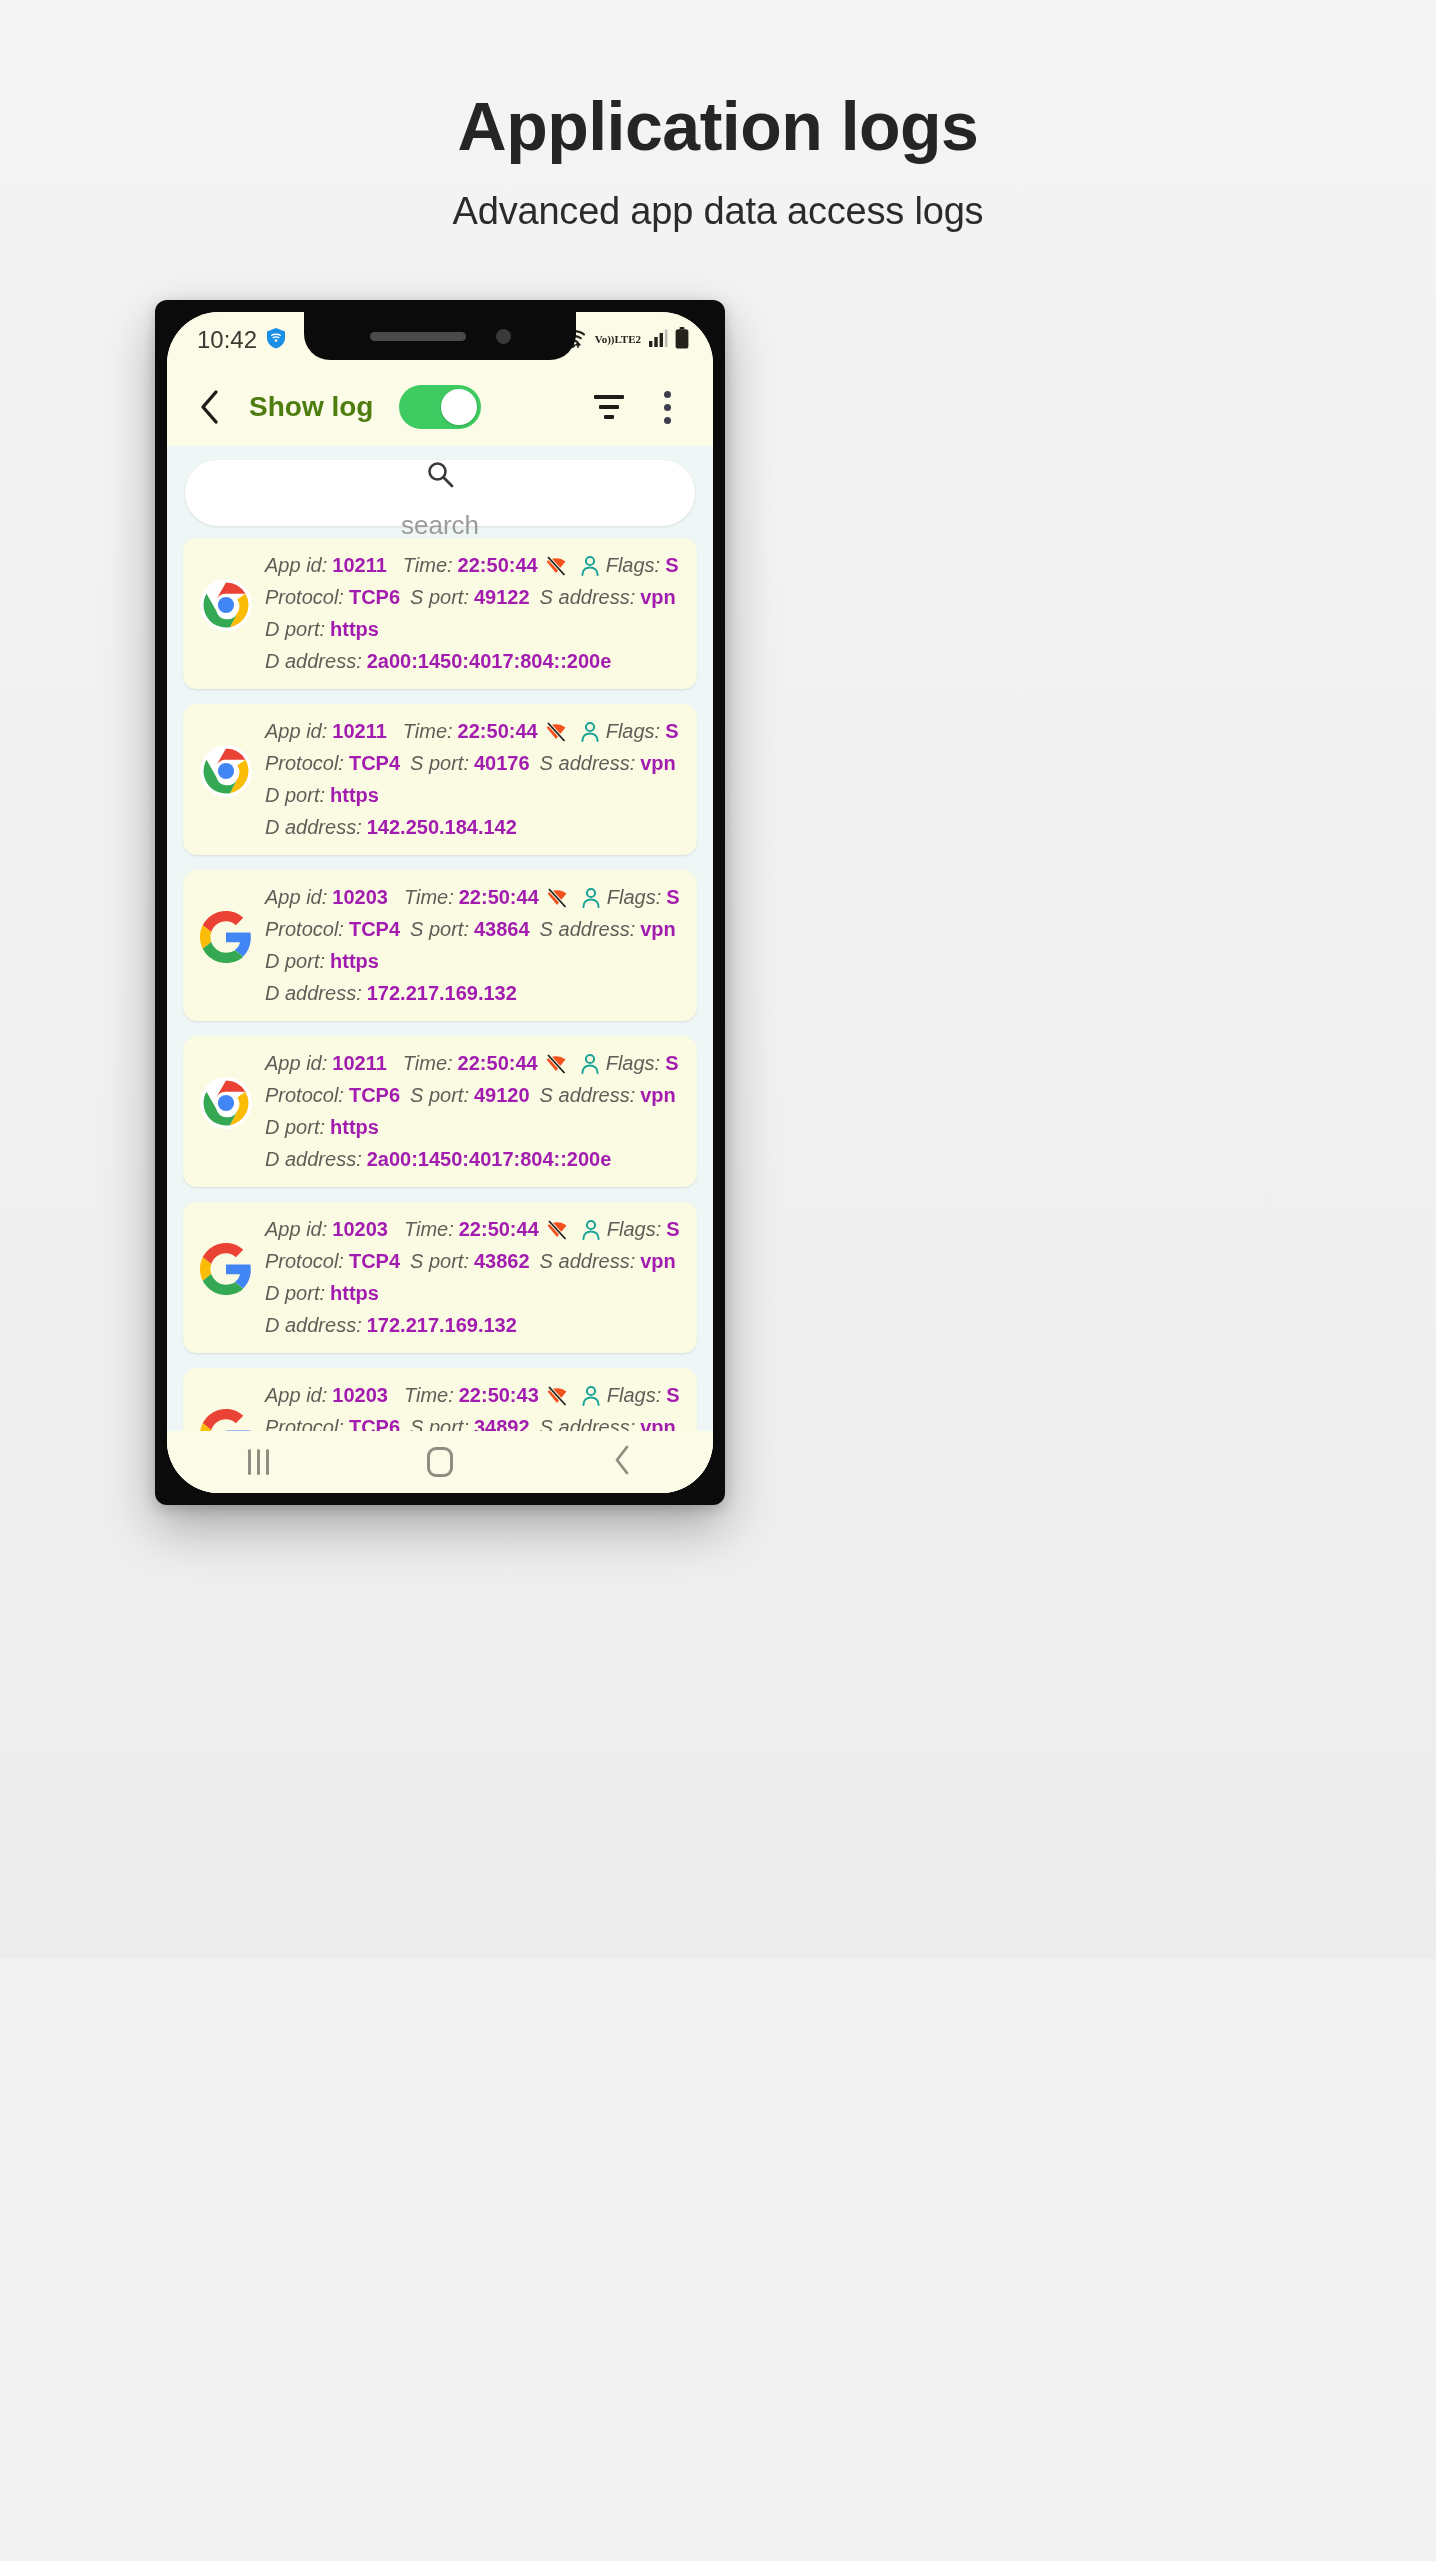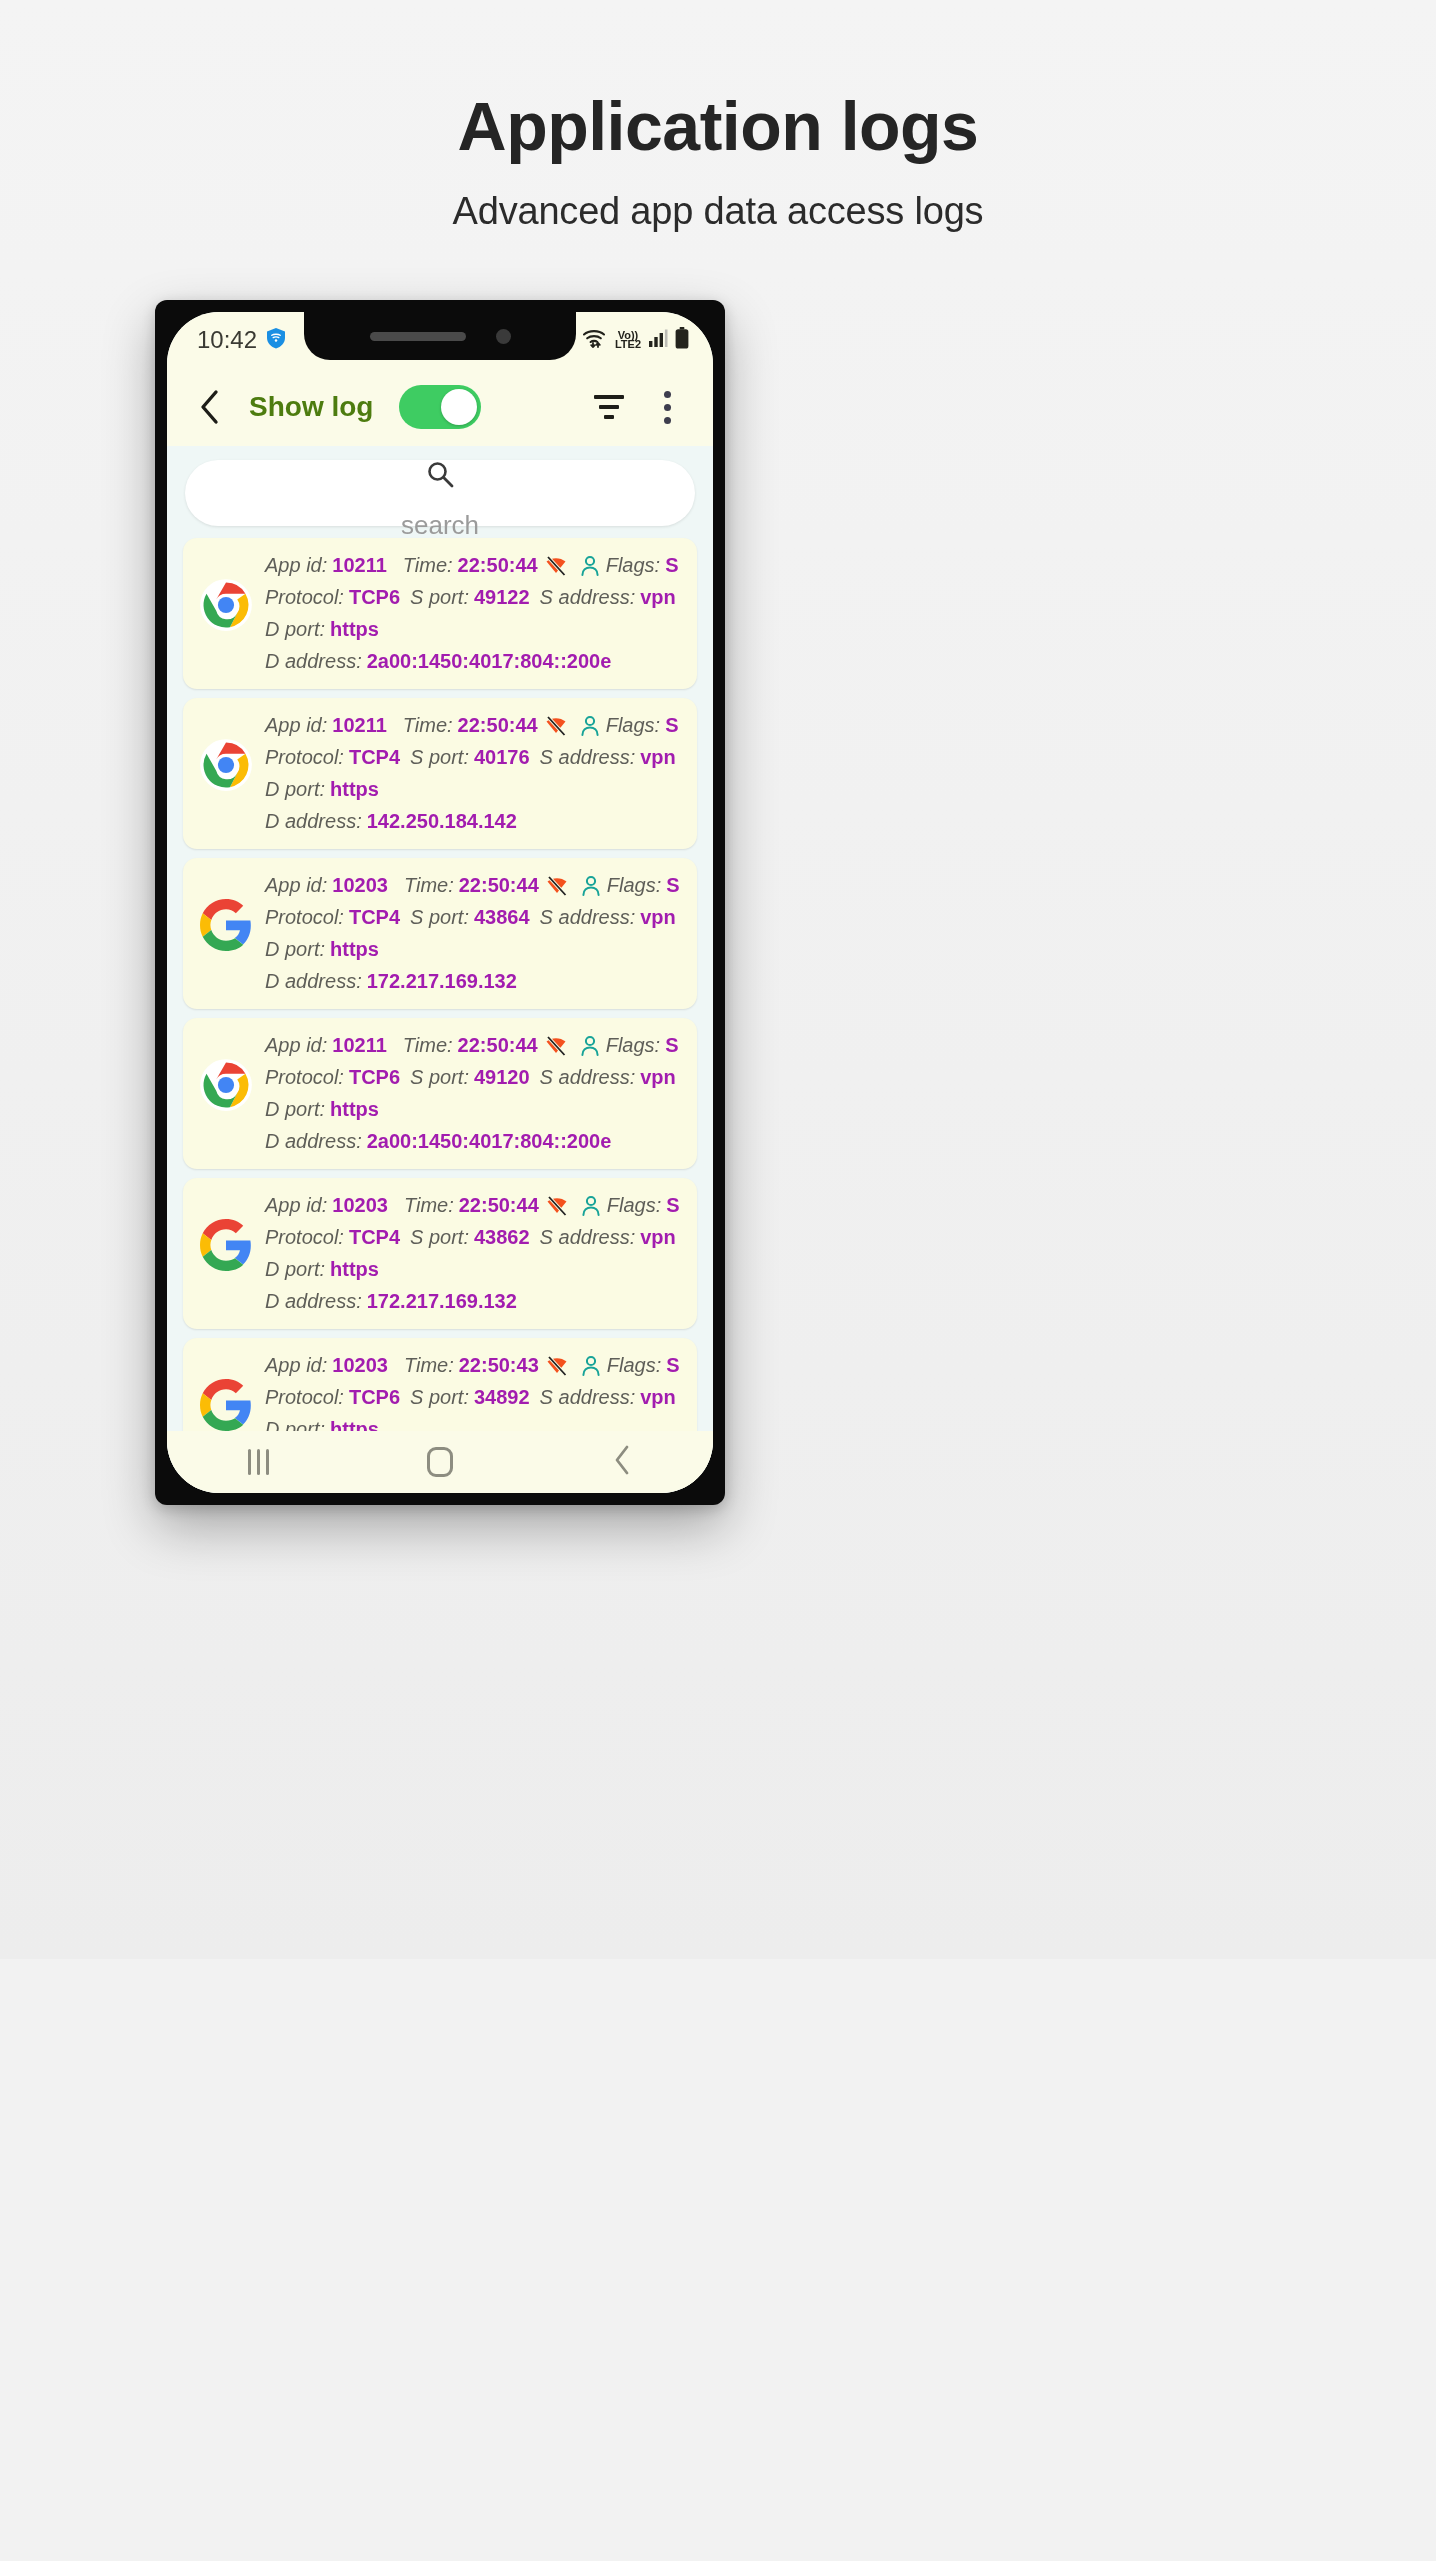--- a/index.html
+++ b/index.html
@@ -75,21 +75,21 @@
   .statusbar {
     position: relative; z-index: 20;
     height: 56px;
     background: #fbfbe8;
     display: flex; align-items: center; justify-content: space-between;
     padding: 0 24px 0 30px;
   }
   .sb-left { display: flex; align-items: center; gap: 9px; }
   .sb-time { font-size: 24px; color: #3a3a33; font-weight: 400; }
   .sb-right { display: flex; align-items: center; gap: 7px; }
-  .sb-volte { display: flex; flex-direction: column; align-items: center; line-height: 0.82; font-size: 11px; font-weight: 700; color: #23231c;}
+  .sb-volte { display: flex; flex-direction: row; align-items: center; line-height: 0.82; font-size: 11px; font-weight: 700; color: #23231c; font-family: Liberation Serif, serif;}
 
   
   .appbar {
     position: relative; z-index: 10;
     height: 78px;
     background: #fbfbe8;
     display: flex; align-items: center;
     padding: 0 22px 0 20px;
     gap: 10px;
   }
@@ -138,21 +138,21 @@
     box-shadow: 0 1px 3px rgba(0,0,0,0.10);
     flex-direction: column;
   }
   .search-ph { font-size: 26px; color: #9b9b9b; }
 
   
   .cards { padding: 0 16px; }
   .card {
     background: #fbfbe3;
     border-radius: 14px;
-    margin-bottom: 9px;
+    margin-bottom: 15px;
     padding: 14px 16px 16px 14px;
     display: flex; align-items: flex-start;
     gap: 10px;
     box-shadow: 0 1px 2px rgba(0,0,0,0.10);
   }
   .card-icon {
     width: 58px; height: 58px; flex: none;
     margin-top: 24px;
     display: flex; align-items: center; justify-content: center;
   }

